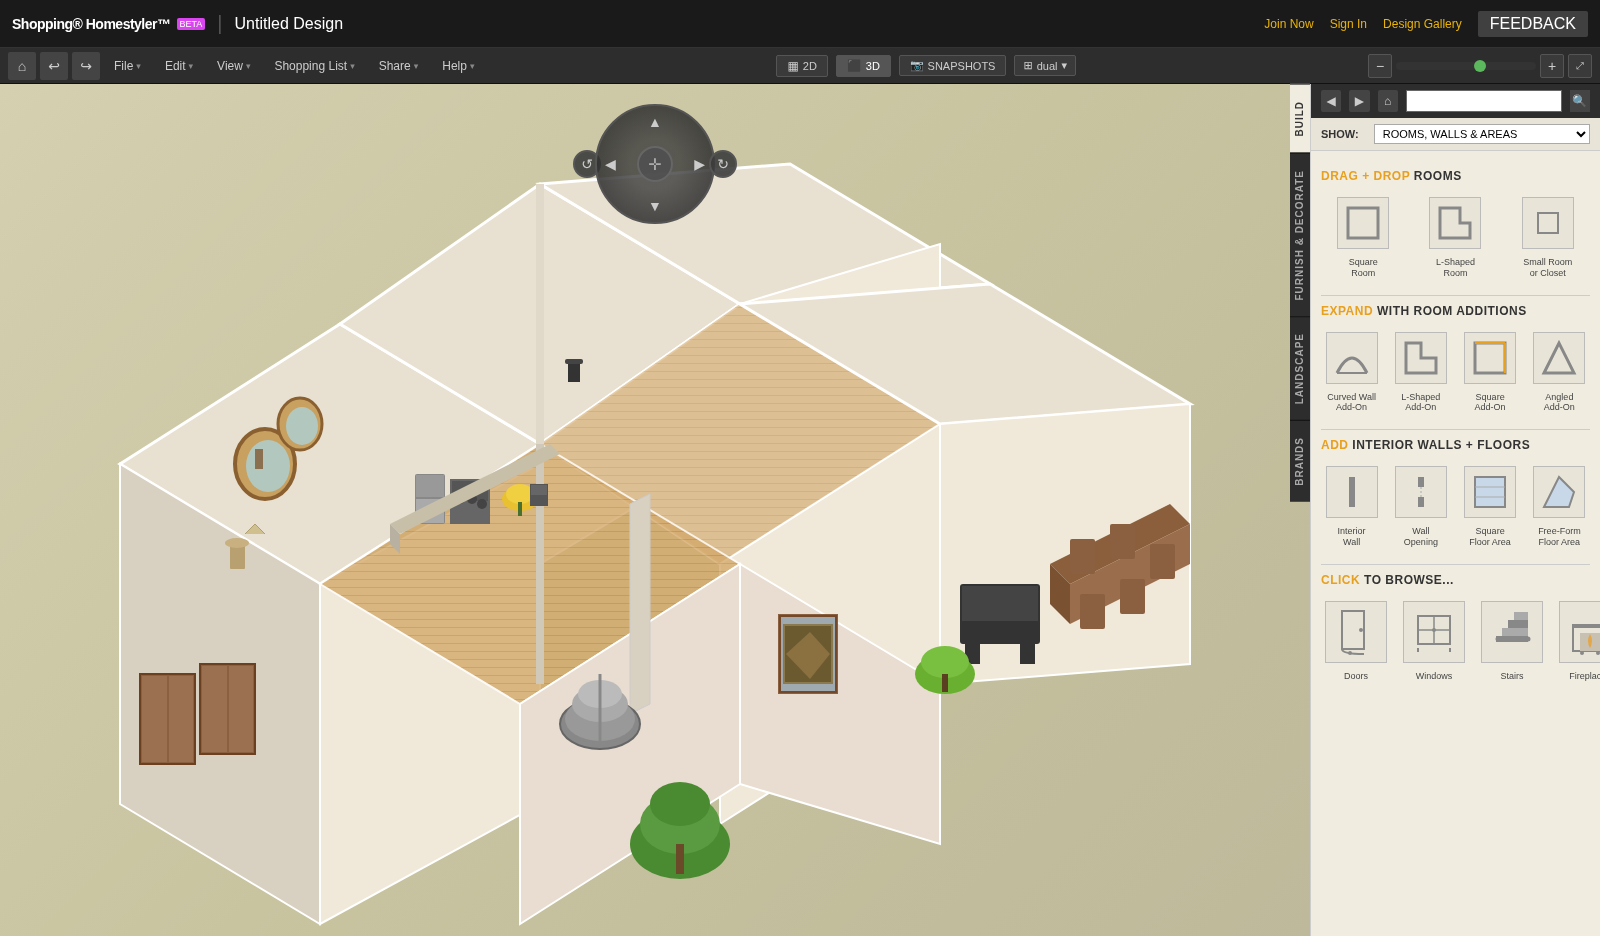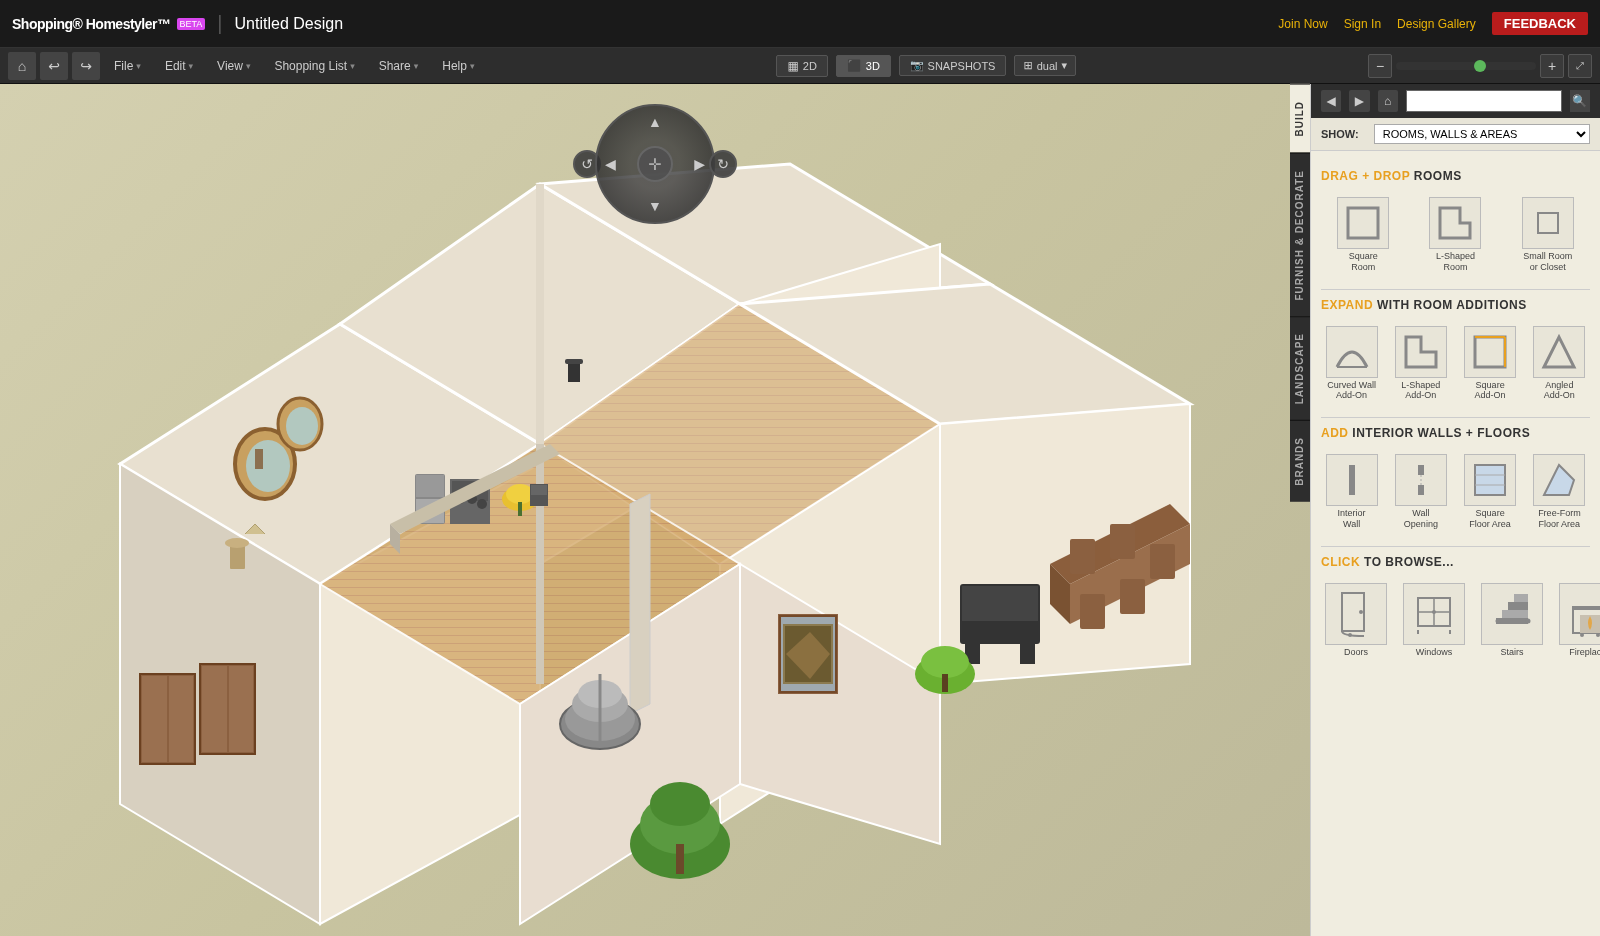--- a/index.html
+++ b/index.html
@@ -18,21 +18,21 @@
       color: #fff; font-size: 14px; font-weight: bold; letter-spacing: -0.5px;
     }
     #autodesk-logo .beta {
       background: #d946ef; color: #fff; font-size: 9px; padding: 1px 3px; border-radius: 2px;
     }
     #title-separator { color: #555; margin: 0 12px; font-size: 20px; }
     #design-title { color: #fff; font-size: 16px; font-weight: normal; }
     #top-bar-right { margin-left: auto; display: flex; align-items: center; gap: 16px; }
     .top-link { color: #eab308; font-size: 12px; text-decoration: none; cursor: pointer; }
     #feedback-btn {
-      background: #b91c1c; color: #fff; font-size: 13px; font-weight: bold;
+      background: #404040; color: #fff; font-size: 16px; font-weight: normal;
       padding: 4px 12px; border: none; cursor: pointer; border-radius: 2px;
     }
 
     
     #menu-bar {
       width: 100%; height: 36px; background: #2d2d2d;
       display: flex; align-items: center; padding: 0 8px; gap: 0;
       border-bottom: 1px solid #111;
     }
     #menu-left { display: flex; align-items: center; gap: 4px; }
@@ -161,21 +161,21 @@
       font-size: 12px; font-weight: bold; margin: 8px 0 10px 0;
       letter-spacing: 0.5px;
     }
     .section-header .keyword { color: #e8a020; }
     .section-header .rest { color: #333; text-transform: uppercase; margin-top: 8px; }
 
     .items-grid { display: grid; grid-template-columns: repeat(4, 1fr); gap: 8px; margin-bottom: 12px; }
     .items-grid-3 { display: grid; grid-template-columns: repeat(3, 1fr); gap: 8px; margin-bottom: 12px; }
 
     .item-cell {
-      display: flex; flex-direction: column; align-items: center; gap: 2px;
+      display: flex; flex-direction: column; align-items: center; gap: 8px;
       cursor: pointer; padding: 4px;
     }
     .item-icon-box {
       width: 52px; height: 52px; border: 1px solid #bbb; background: #e8e5d8;
       display: flex; align-items: center; justify-content: center;
     }
     .item-icon-box.large { width: 62px; height: 62px; }
     .item-label { font-size: 9px; color: #444; text-align: center; line-height: 1.2; }
 
     .divider { height: 1px; background: #ccc; margin: 8px 0; }

